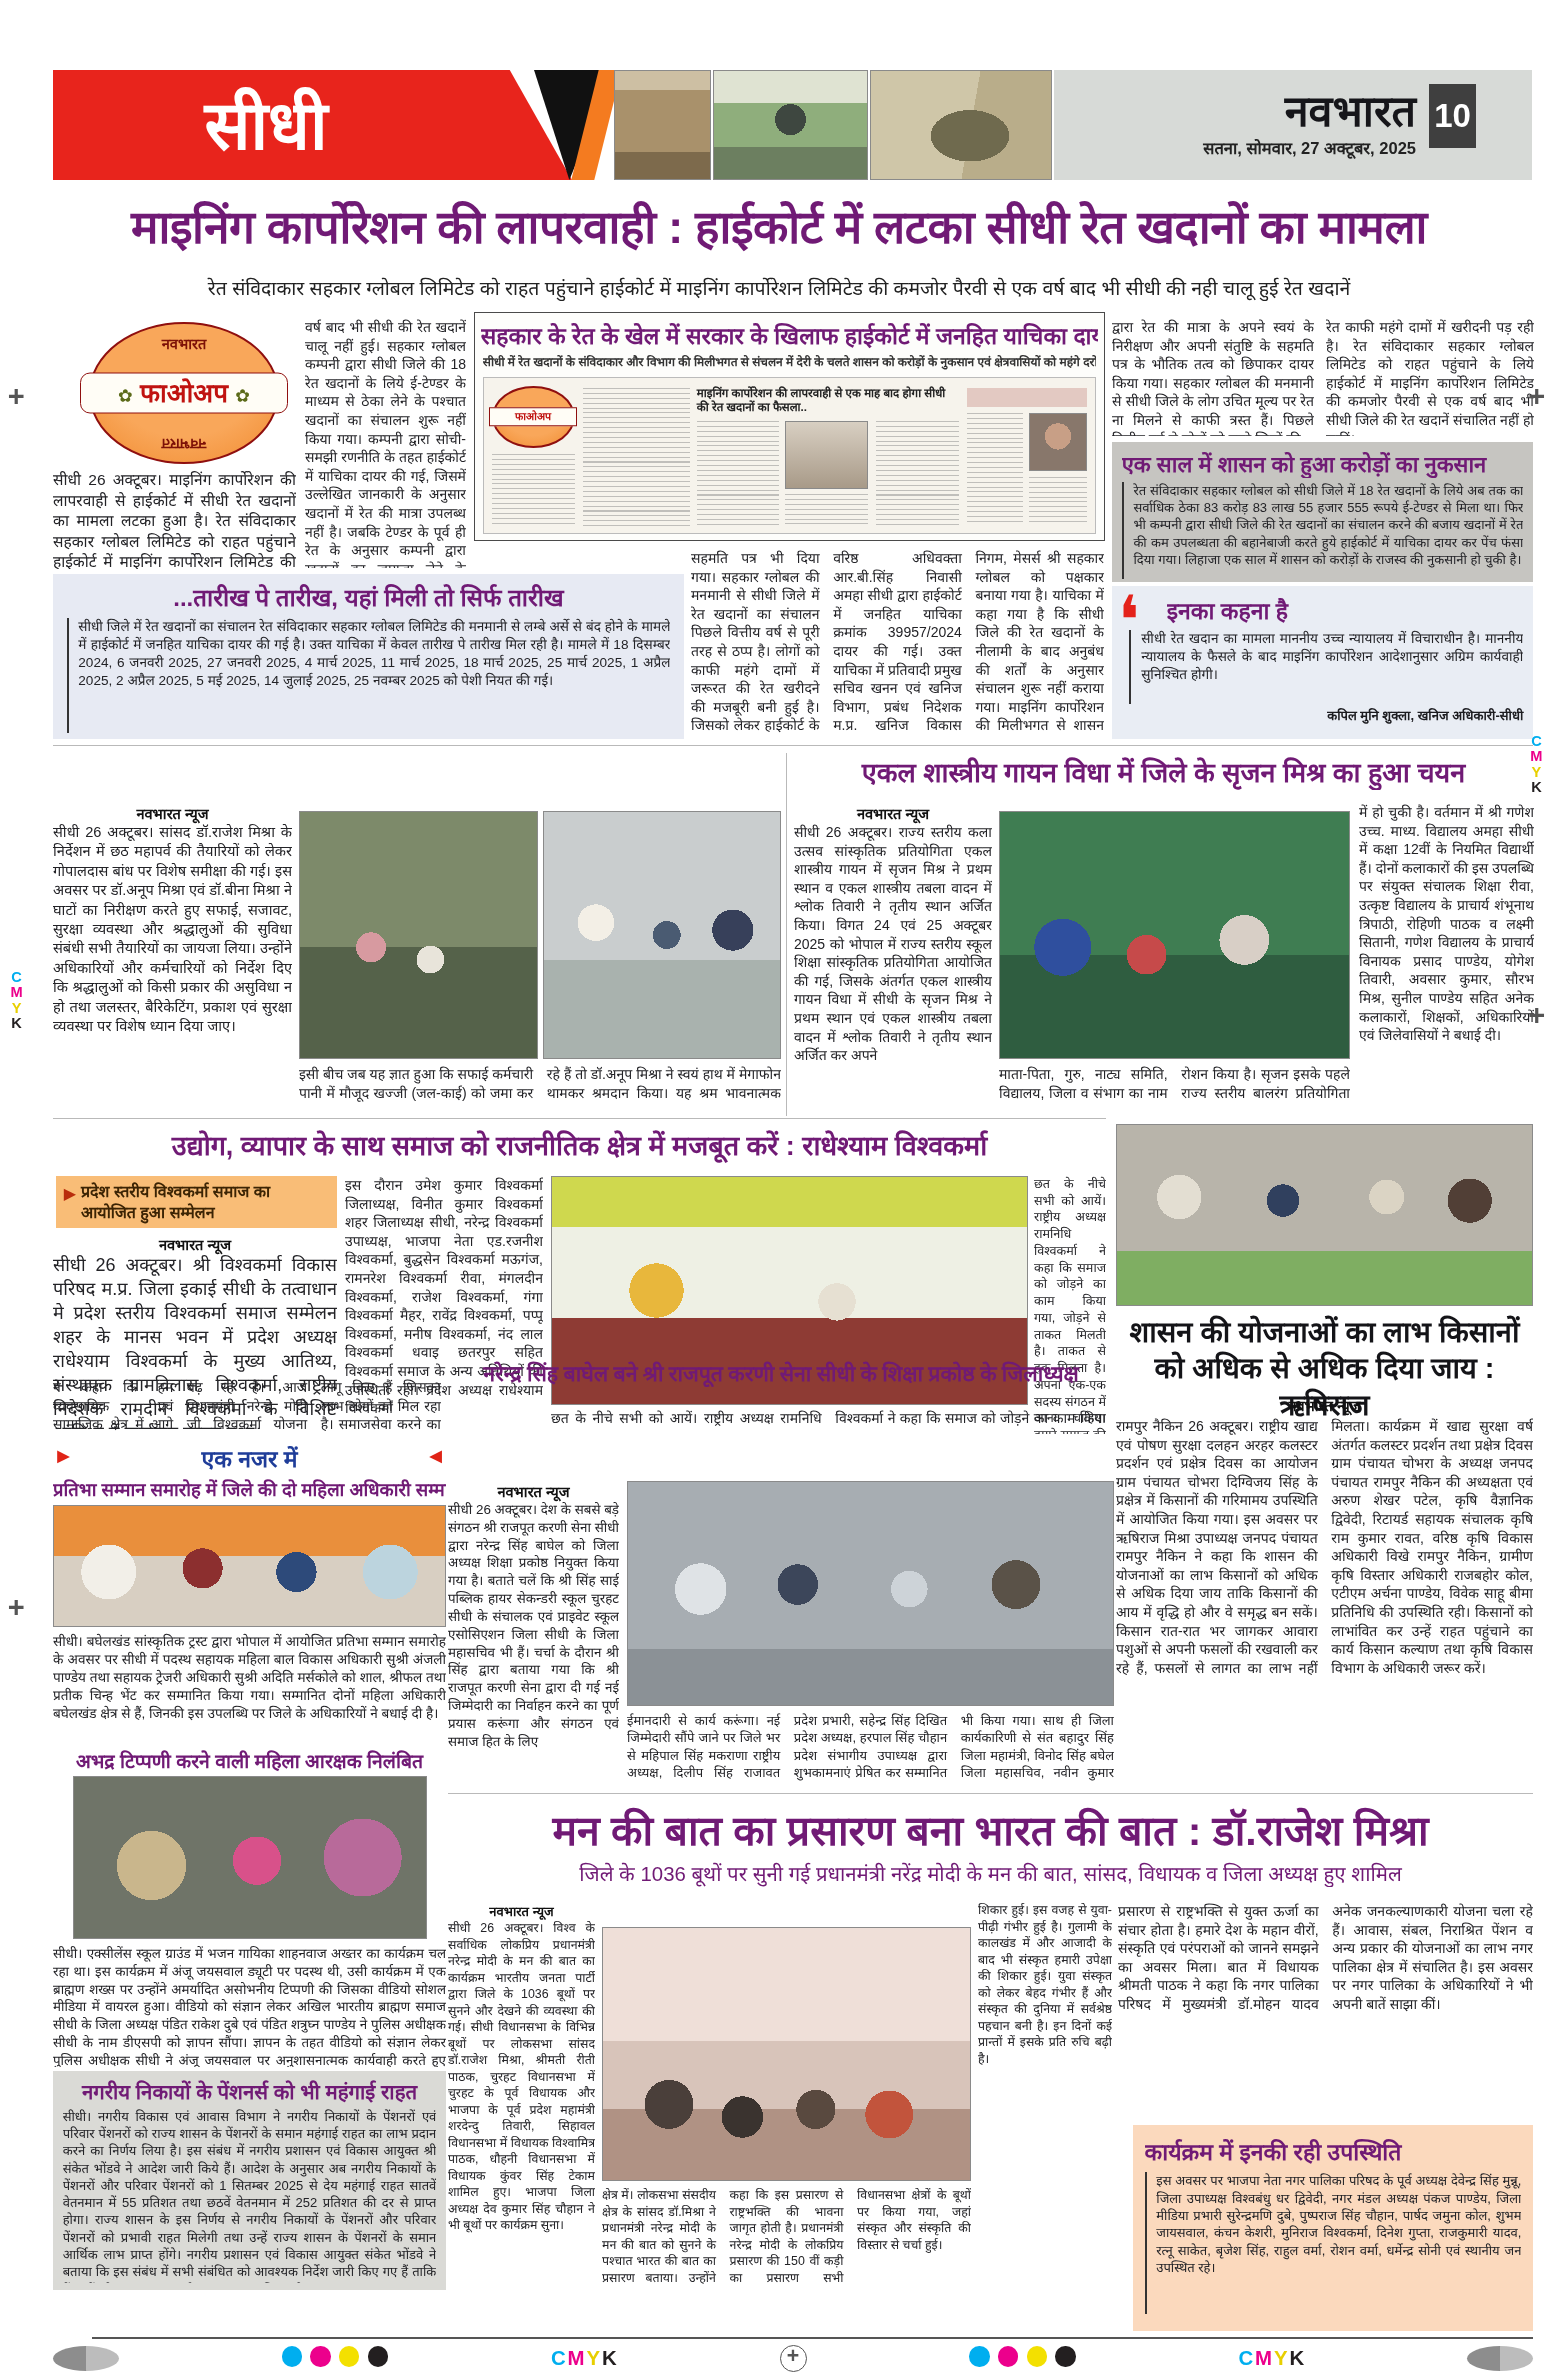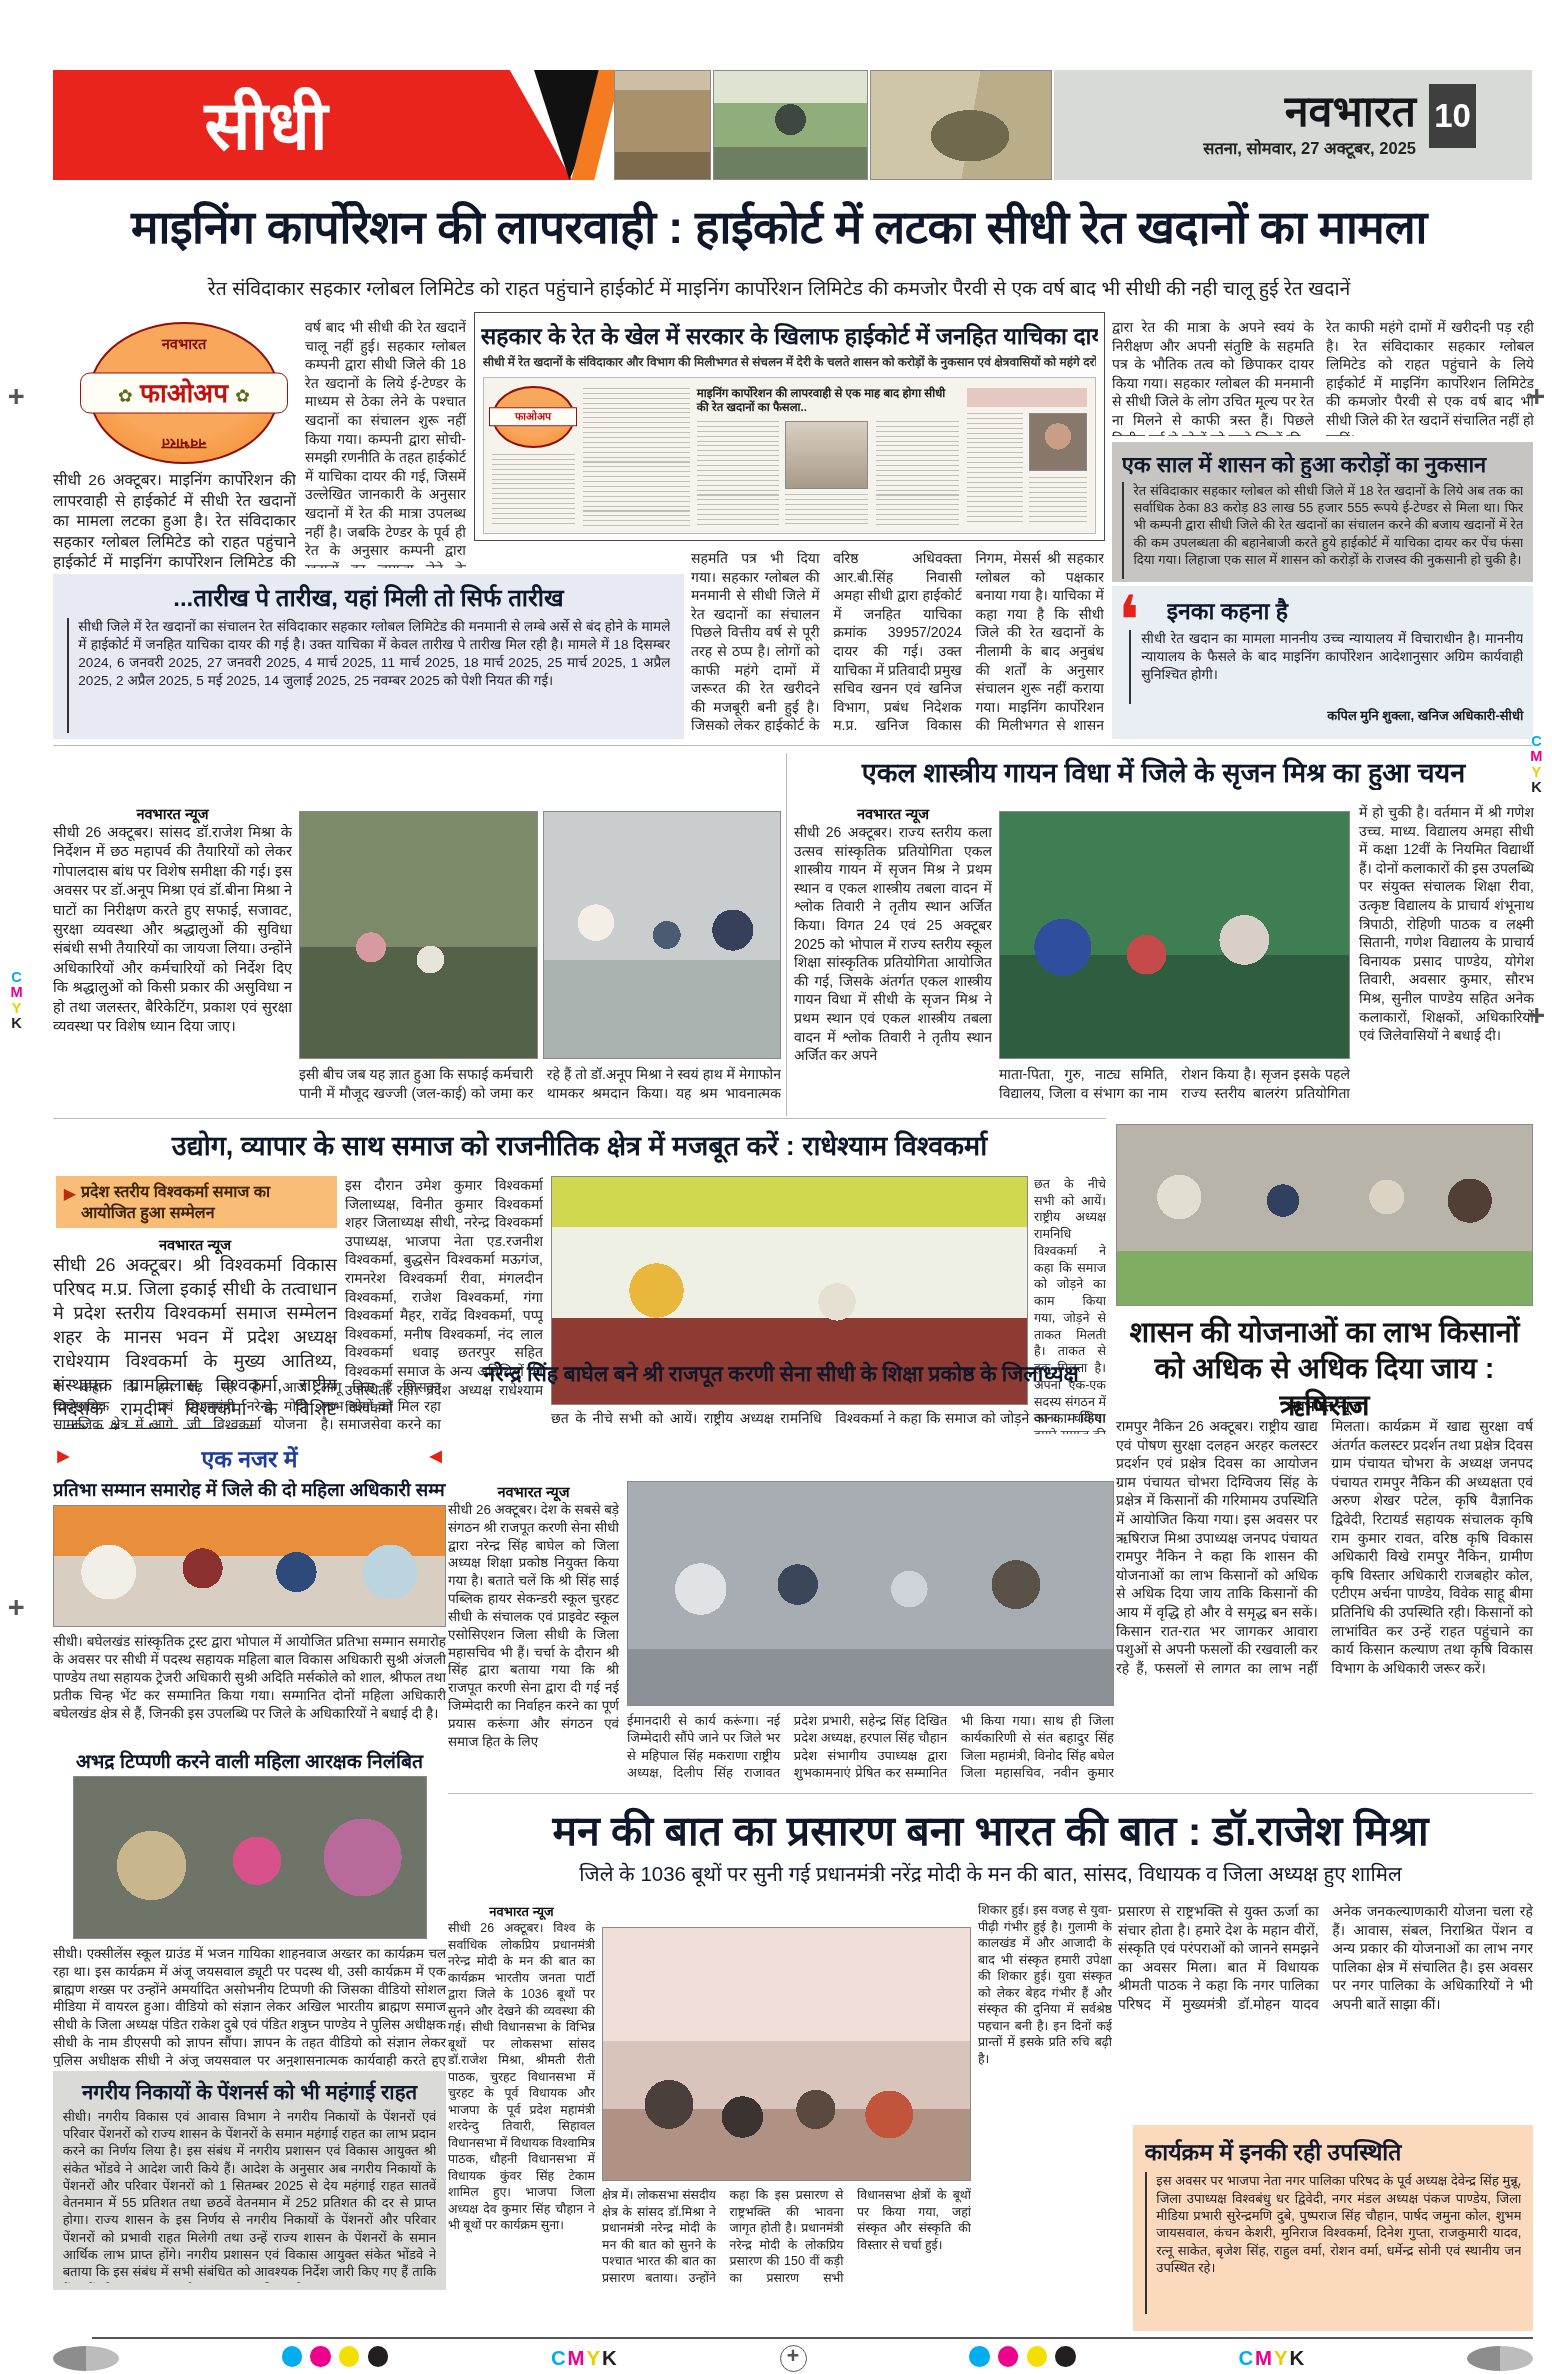--- a/index.html
+++ b/index.html
@@ -1,19 +1,19 @@
 <!DOCTYPE html>
 <html><head>
 <meta charset="utf-8">
 <style>
   html,body{margin:0;padding:0;background:#fff;}
   .page{position:relative;width:1553px;height:2375px;background:#fff;overflow:hidden;
         font-family:"Liberation Sans","DejaVu Sans",sans-serif;color:#1c1c20;}
   .abs{position:absolute;}
-  .hl{font-weight:bold;color:#0f172a;text-align:center;white-space:nowrap;overflow:hidden;}
+  .hl{font-weight:bold;color:#701a75;text-align:center;white-space:nowrap;overflow:hidden;}
   .hlw{font-weight:bold;color:#141418;text-align:center;}
   .bt{font-size:14px;line-height:1.33;text-align:justify;color:#232327;overflow:hidden;}
   .byline{font-weight:bold;text-align:center;font-size:14.6px;color:#111;}
   .c2{column-count:2;column-gap:13.6px;}
   .c3{column-count:3;column-gap:13.6px;}
   .ph{border:1px solid #8a8a8a;box-sizing:border-box;}
   .vrule{width:1px;background:#b9b9b9;}
   .hrule{height:1px;background:#b9b9b9;}
   .barbody{border-left:2.9px solid #333;padding-left:9.7px;}
   .stamp{border:2.9px solid #8f0f0f;border-radius:50%;

